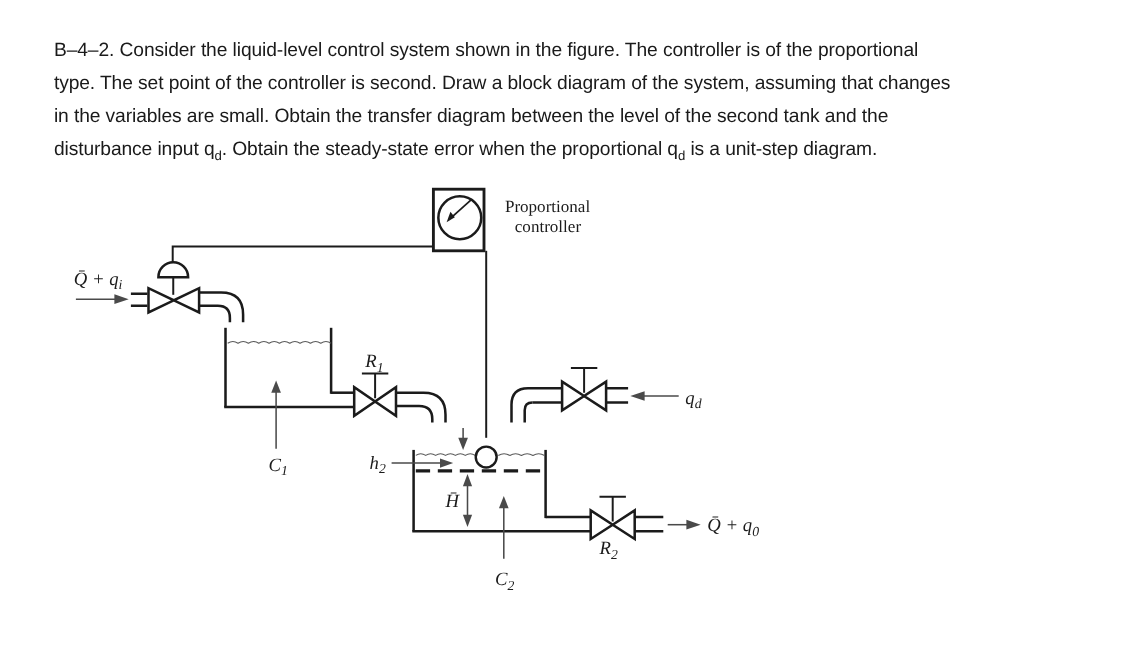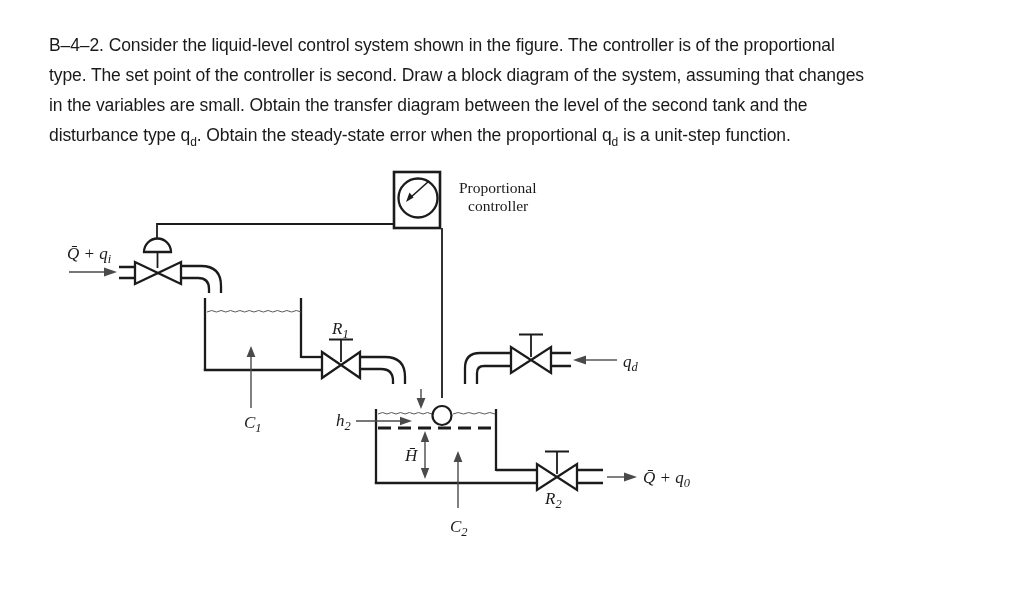--- a/index.html
+++ b/index.html
@@ -25,21 +25,21 @@
 </style>
 </head>
 <body>
 
 <div class="page">
 
   <div class="problem">
     <div class="pline">B–4–2. Consider the liquid-level control system shown in the figure. The controller is of the proportional</div>
     <div class="pline">type. The set point of the controller is second. Draw a block diagram of the system, assuming that changes</div>
     <div class="pline">in the variables are small. Obtain the transfer diagram between the level of the second tank and the</div>
-    <div class="pline"><span>disturbance type q</span><sub>d</sub><span>. Obtain the steady-state error when the proportional q</span><sub>d</sub><span> is a unit-step function.</span></div>
+    <div class="pline"><span>disturbance input q</span><sub>d</sub><span>. Obtain the steady-state error when the proportional q</span><sub>d</sub><span> is a unit-step diagram.</span></div>
   </div>
 
   <svg class="diagram" width="1021" height="589" viewBox="0 0 1021 589">
 
     <g>
       <path class="ink w18" d="M375,224 H138 V239"></path>
       <path class="ink w18" d="M423,228 V398"></path>
     </g>
 
     <g>

